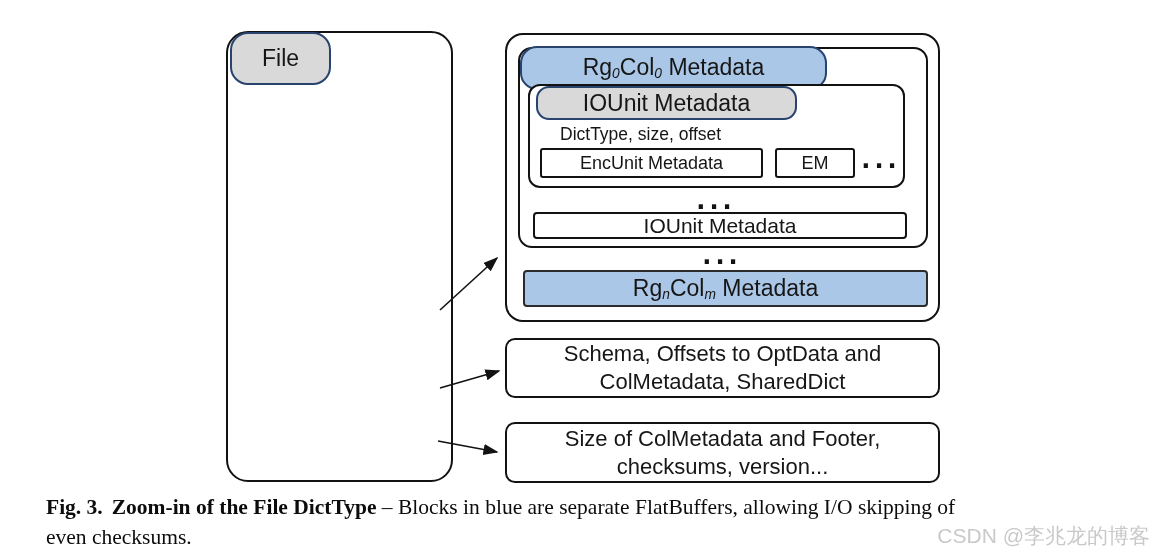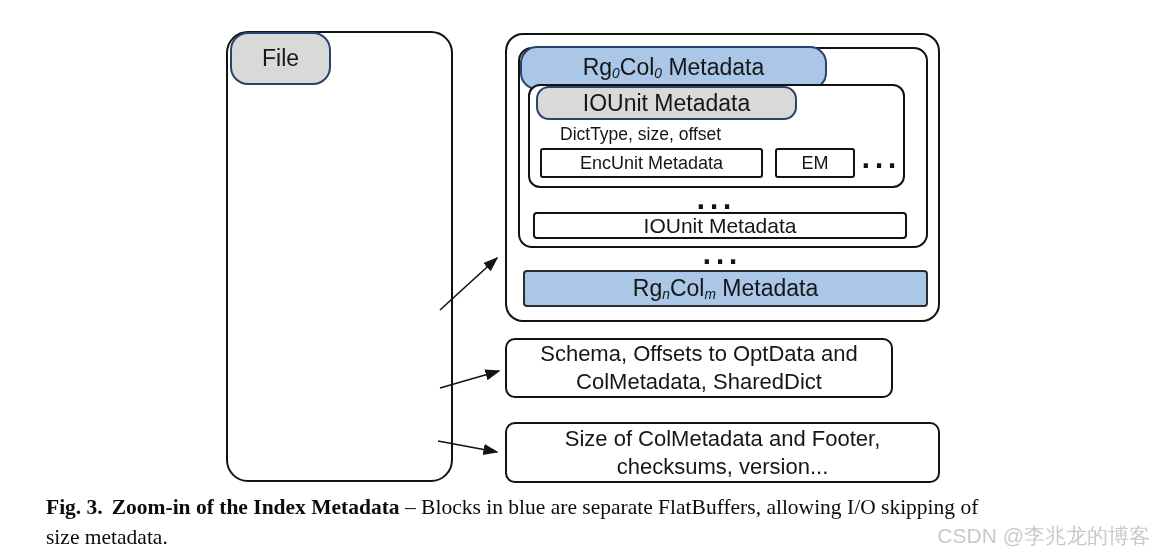--- a/index.html
+++ b/index.html
@@ -55,21 +55,21 @@
   .encu  {left:540px;top:148px;width:223px;height:30px;border-radius:3px;font-size:18px;z-index:4;}
   .emb   {left:775px;top:148px;width:80px;height:30px;border-radius:3px;font-size:18px;z-index:4;}
   .rdots1{left:858px;top:148px;width:46px;font-size:24px;z-index:4;}
   .rdots2{left:686px;top:189px;width:60px;font-size:24px;z-index:3;}
   .iob2  {left:533px;top:212px;width:374px;height:27px;border-radius:4px;font-size:21px;z-index:3;}
   .rdots3{left:692px;top:244px;width:60px;font-size:24px;z-index:2;}
   .rgn   {left:523px;top:270px;width:405px;height:37px;border-radius:4px;
           background:var(--blue);border-color:#2b2b2b;font-size:23px;z-index:2;}
 
   
-  .schema{left:505px;top:338px;width:388px;height:60px;border-radius:10px;
+  .schema{left:505px;top:338px;width:435px;height:60px;border-radius:10px;
           font-size:22px;line-height:28px;flex-direction:column;}
   .sizeb {left:505px;top:422px;width:435px;height:61px;border-radius:10px;
           font-size:22px;line-height:28px;flex-direction:column;}
 
   .arrows{position:absolute;left:0;top:0;width:1158px;height:558px;z-index:5;pointer-events:none;}
 
   
   .caption{position:absolute;left:46px;top:492px;width:1085px;
            font-family:"Liberation Serif","DejaVu Serif",serif;font-size:21.5px;
            line-height:30px;color:#0c0c0c;}
@@ -153,17 +153,17 @@
     <defs>
       <marker id="ah" markerWidth="10" markerHeight="8" refX="8.5" refY="3.5" orient="auto">
         <path d="M0,0 L9.5,3.5 L0,7 Z" fill="#121212"></path>
       </marker>
     </defs>
     <line x1="440" y1="310" x2="497" y2="258" stroke="#121212" stroke-width="1.6" marker-end="url(#ah)"></line>
     <line x1="440" y1="388" x2="499" y2="371" stroke="#121212" stroke-width="1.6" marker-end="url(#ah)"></line>
     <line x1="438" y1="441" x2="497" y2="452" stroke="#121212" stroke-width="1.6" marker-end="url(#ah)"></line>
   </svg>
 
-  <p class="caption"><b class="figno">Fig. 3.</b><b>Zoom-in of the Index Metadata</b><span> – Blocks in blue are separate FlatBuffers, allowing I/O skipping of</span><br><span>size metadata.</span></p>
+  <p class="caption"><b class="figno">Fig. 3.</b><b>Zoom-in of the File DictType</b><span> – Blocks in blue are separate FlatBuffers, allowing I/O skipping of</span><br><span>even checksums.</span></p>
 
   <div class="watermark">CSDN @李兆龙的博客</div>
 
 </div>
 
 </body></html>

